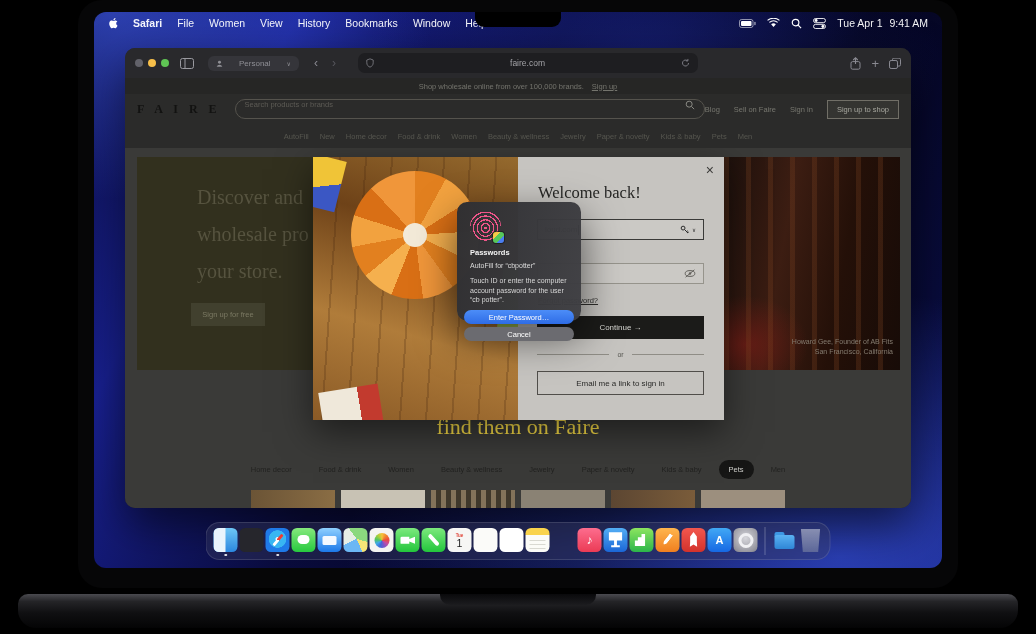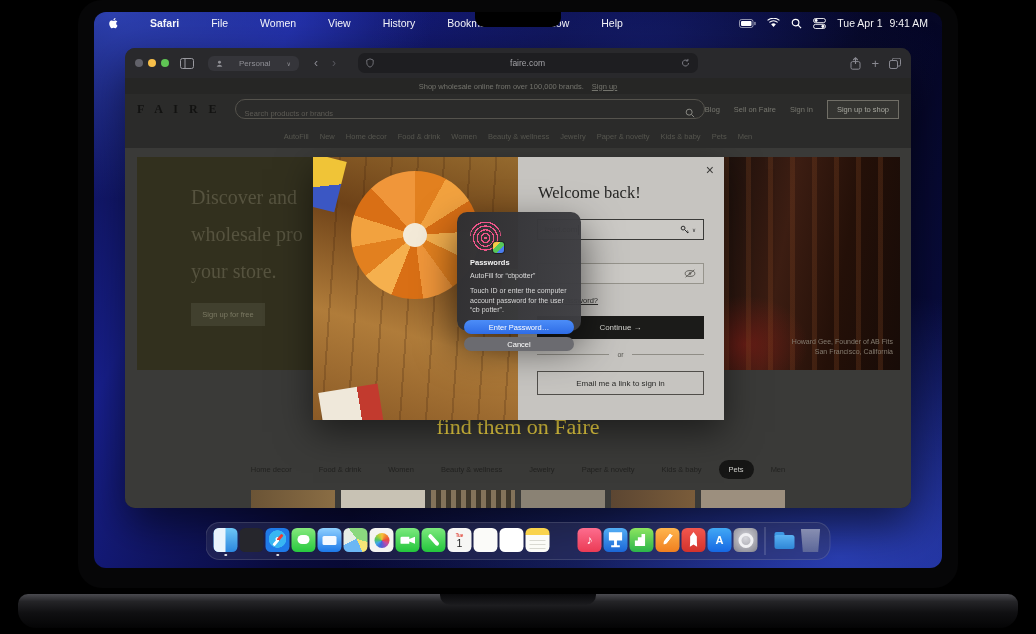--- a/index.html
+++ b/index.html
@@ -12,21 +12,21 @@
       radial-gradient(900px 480px at 88% 98%, rgba(64,96,255,.60), transparent 55%),
       radial-gradient(620px 360px at 2% 0%, rgba(72,104,255,.55), transparent 52%),
       radial-gradient(520px 300px at 66% 8%, rgba(42,62,205,.35), transparent 55%),
       linear-gradient(118deg,#0b0e46 0%,#18208f 18%,#0a0c3e 42%,#04041c 68%,#0b1050 100%);}
   .notch{position:absolute;left:381px;top:0;width:86px;height:15px;background:#000;border-radius:0 0 9px 9px;z-index:60;}
   .laptop-base{position:absolute;left:18px;top:594px;width:1000px;height:34px;border-radius:10px 10px 18px 18px;
     background:linear-gradient(180deg,#4a4a4f 0%,#242427 22%,#101012 55%,#040405 100%);}
   .base-notch{position:absolute;left:422px;top:0;width:156px;height:11px;background:linear-gradient(180deg,#09090b,#1c1c1f);border-radius:0 0 10px 10px;}
   
   .menubar{position:absolute;left:0;top:0;right:0;height:22px;display:flex;align-items:center;
-    padding:0 14px;color:rgba(255,255,255,.95);font-size:10.5px;z-index:30;gap:17px;}
+    padding:0 14px;color:rgba(255,255,255,.95);font-size:10.5px;z-index:30;}
   .menubar .mi{margin-right:15px;}
   .menubar .mi.b{font-weight:700;}
   .mb-right{margin-left:auto;display:flex;align-items:center;gap:11px;}
   .clock{display:flex;gap:7px;font-size:10.5px;}
   
   .win{position:absolute;left:31px;top:36px;width:786px;height:460px;border-radius:10px;overflow:hidden;
     background:#29292c;box-shadow:0 18px 45px rgba(0,0,0,.55);z-index:10;display:flex;flex-direction:column;}
   .toolbar{height:30px;display:flex;align-items:center;padding:0 10px;background:#29292c;position:relative;flex:none;}
   .tl{width:8px;height:8px;border-radius:50%;margin-right:5px;display:inline-block;}
   .tl.c{background:#62626a;}.tl.m{background:#f7bf4a;}.tl.z{background:#5fc454;}
@@ -40,30 +40,30 @@
   .addr .url{flex:1;text-align:center;}
   .tb-right{margin-left:auto;display:flex;align-items:center;gap:10px;color:#8a8a92;}
   .plus{font-size:13px;color:#8a8a92;}
   
   .banner{height:16px;background:#262625;display:flex;align-items:center;justify-content:center;
     font-size:7.5px;color:#74746d;flex:none;}
   .banner a{color:#74746d;text-decoration:underline;margin-left:8px;}
   .site-head{height:30px;background:#2b2b2a;display:flex;align-items:center;padding:0 12px;flex:none;}
   .logo{font-family:"Liberation Serif",serif;font-size:12px;letter-spacing:4px;color:#121211;font-weight:700;margin-right:14px;}
   .searchpill{flex:1;max-width:498px;height:18px;border:1px solid #55534d;border-radius:10px;display:flex;
-    align-items:flex-end;padding:0 9px;color:#5d5b55;font-size:7.5px;}
+    align-items:flex-start;padding:0 9px;color:#5d5b55;font-size:7.5px;}
   .searchpill .ph{flex:1;}
   .head-links{margin-left:auto;display:flex;align-items:center;gap:14px;font-size:7.5px;color:#77776f;}
   .signup-btn{border:1px solid #716f67;background:#343431;color:#a6a69e;font-size:7.5px;padding:4px 9px;}
   .site-nav{height:24px;background:#2b2b2a;display:flex;align-items:center;justify-content:center;gap:11px;
     font-size:7.5px;color:#56564f;flex:none;}
   .content{flex:1;position:relative;background:#3a3a38;overflow:hidden;}
   
   .hero-left{position:absolute;left:12px;top:9px;width:176px;height:213px;background:#32301e;overflow:hidden;}
-  .hero-left h1{position:absolute;left:54px;top:22px;margin:0;font-family:"Liberation Serif",serif;font-weight:400;
+  .hero-left h1{position:absolute;left:60px;top:22px;margin:0;font-family:"Liberation Serif",serif;font-weight:400;
     font-size:20px;line-height:37px;color:#56533f;white-space:nowrap;}
   .hero-cta{position:absolute;left:54px;top:146px;width:74px;height:23px;background:#41402e;color:#7b7963;
     font-size:7.5px;display:flex;align-items:center;justify-content:center;}
   .hero-right{position:absolute;left:599px;top:9px;width:176px;height:213px;overflow:hidden;
     background:
       repeating-linear-gradient(90deg,rgba(130,70,35,.28) 0 5px,rgba(0,0,0,0) 5px 22px),
       radial-gradient(90px 70px at 12% 88%, rgba(140,30,25,.55), transparent 70%),
       linear-gradient(100deg,#1c100c 0%,#3c1d12 35%,#241008 65%,#170b07 100%);}
   .hero-cap{position:absolute;right:7px;bottom:14px;text-align:right;font-size:7px;line-height:9.5px;color:#857c70;}
   
@@ -99,21 +99,21 @@
   .m-input .ric{margin-left:auto;display:flex;align-items:center;gap:2px;}
   .m-forgot{position:absolute;left:20px;top:139px;font-size:7.5px;color:#2e2e2c;text-decoration:underline;}
   .m-continue{position:absolute;left:19px;top:159px;width:167px;height:23px;background:#1b1b19;color:#d6d6d1;
     font-size:8px;display:flex;align-items:center;justify-content:center;}
   .m-or{position:absolute;left:19px;top:194px;width:167px;display:flex;align-items:center;gap:8px;
     font-size:7px;color:#55554f;}
   .m-or::before,.m-or::after{content:"";flex:1;height:1px;background:#8f8d86;}
   .m-maillink{position:absolute;left:19px;top:214px;width:167px;height:24px;border:1px solid #504e4a;
     box-sizing:border-box;color:#2b2b29;font-size:8px;display:flex;align-items:center;justify-content:center;}
   
-  .tid{position:absolute;left:363px;top:200px;width:124px;height:119px;border-radius:10px;z-index:50;
+  .tid{position:absolute;left:363px;top:190px;width:124px;height:119px;border-radius:10px;z-index:50;
     background:linear-gradient(100deg,rgba(47,47,50,.99),rgba(62,62,66,.97));
     box-shadow:0 16px 40px rgba(0,0,0,.6);color:#e8e8e8;}
   .fp{position:absolute;left:13px;top:9px;width:31px;height:31px;border-radius:50%;
     background:repeating-radial-gradient(circle at 50% 55%,#f0558a 0 1.2px,rgba(0,0,0,0) 1.2px 3.8px);}
   .fp-badge{position:absolute;right:-3px;bottom:-1px;width:11px;height:11px;border-radius:3px;
     background:linear-gradient(135deg,#f7c948 0 34%,#57c65a 34% 67%,#4a7df0 67%);box-shadow:0 0 0 1px rgba(20,20,20,.6);}
   .tid-title{position:absolute;left:13px;top:46px;font-size:7.5px;font-weight:700;color:#f5f5f5;}
   .tid-sub{position:absolute;left:13px;top:60px;font-size:7px;color:#dcdcdc;}
   .tid-body{position:absolute;left:13px;top:74px;width:100px;font-size:7px;line-height:9.5px;color:#d8d8d8;}
   .tid-btn{position:absolute;left:7px;width:110px;height:14px;border-radius:7px;display:flex;align-items:center;

